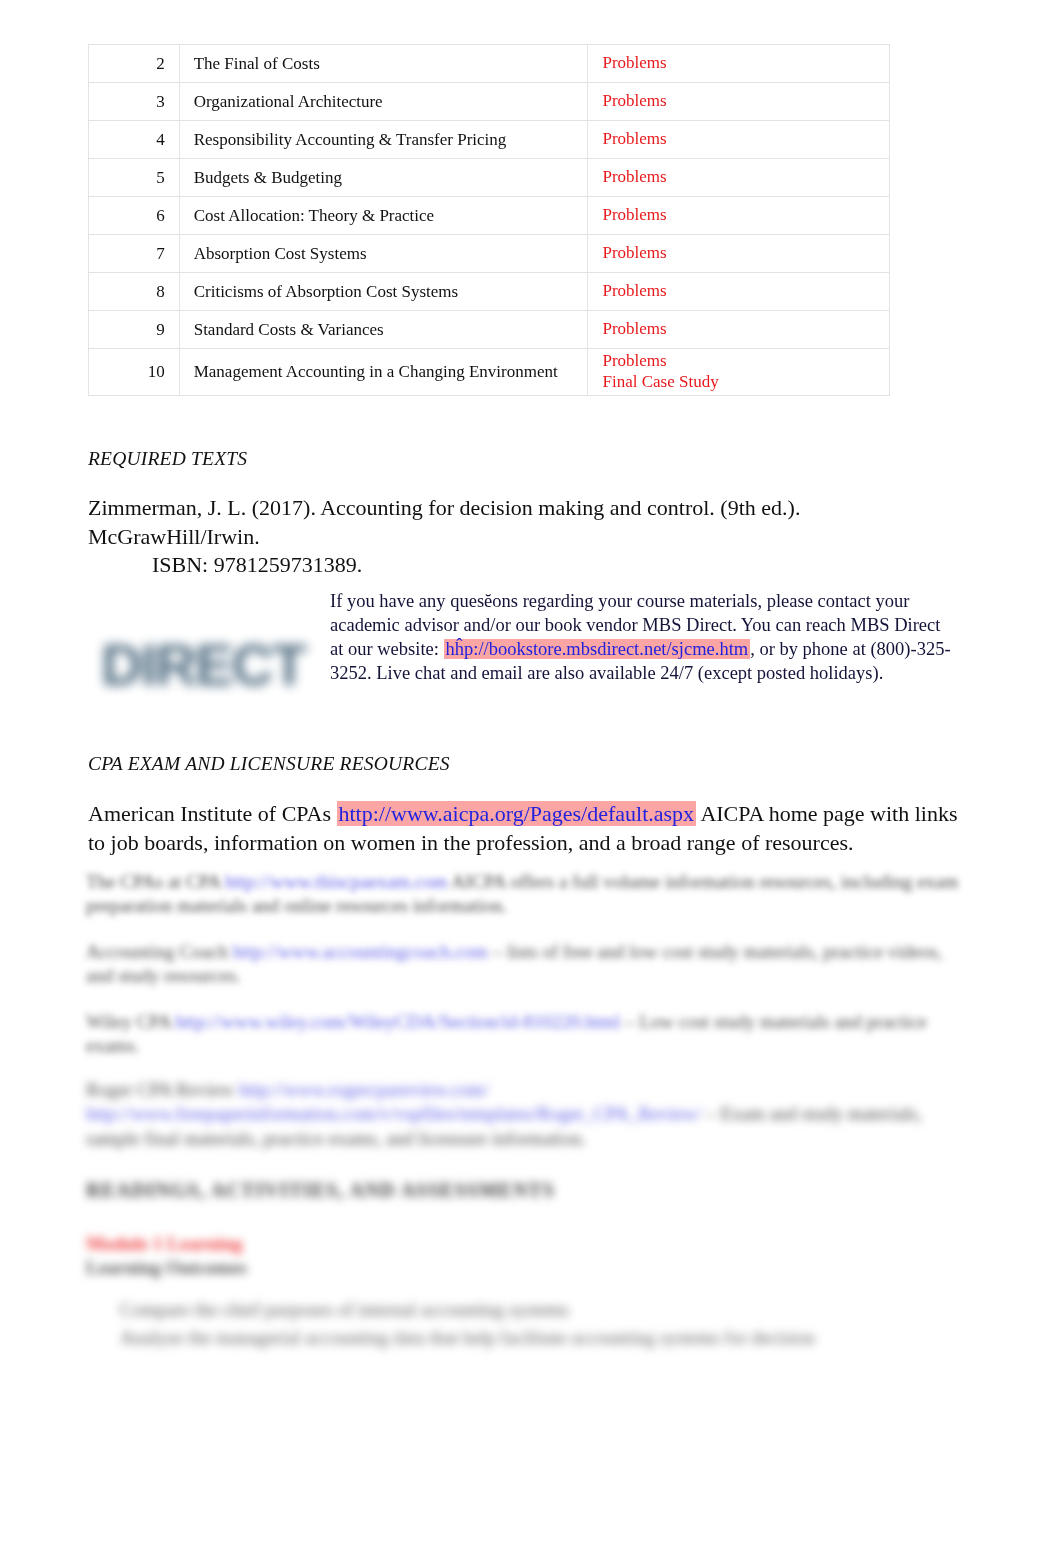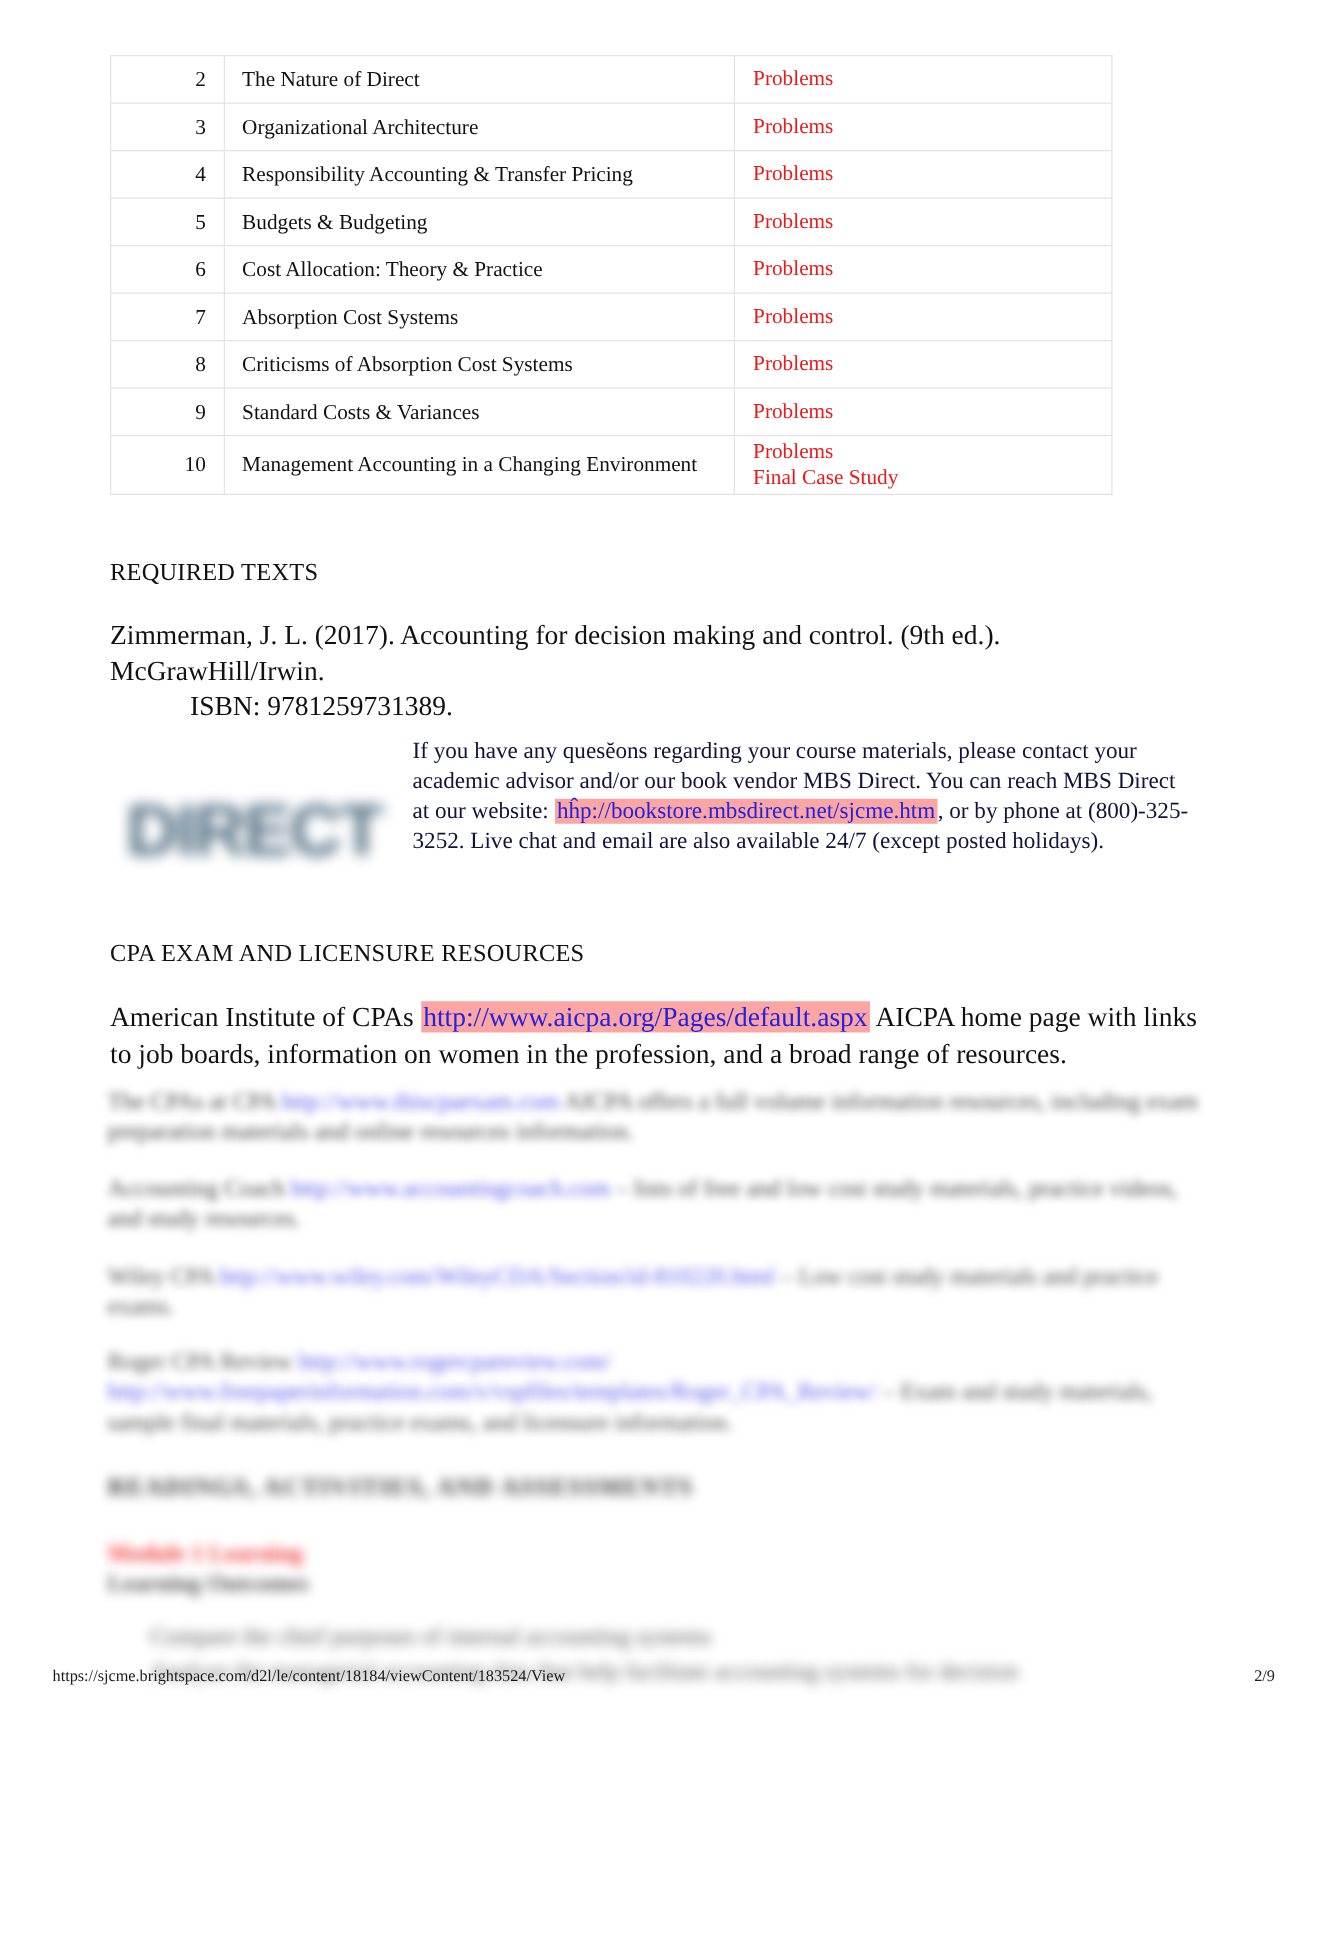--- a/index.html
+++ b/index.html
@@ -91,20 +91,21 @@
   .col-assign .line2 { display: block; font-family: Liberation Serif, serif; }
 
   
   .sec-heading {
     position: absolute;
     left: 88px;
     font-size: 19.5px;
     color: #111;
     letter-spacing: 0.2px;
     white-space: nowrap;
+    font-style: italic;
   }
   .body-text {
     position: absolute;
     left: 88px;
     font-size: 22px;
     line-height: 1.3;
     color: #111;
   }
   .indent-line {
     display: block;
@@ -225,21 +226,21 @@
 </head>
 <body>
 
 <div class="page">
 
 
   <table class="schedule-table">
     <tbody>
       <tr>
         <td class="col-num">2</td>
-        <td class="col-topic">The Nature of Direct</td>
+        <td class="col-topic">The Final of Costs</td>
         <td class="col-assign">Problems</td>
       </tr>
       <tr>
         <td class="col-num">3</td>
         <td class="col-topic">Organizational Architecture</td>
         <td class="col-assign">Problems</td>
       </tr>
       <tr>
         <td class="col-num">4</td>
         <td class="col-topic">Responsibility Accounting &amp; Transfer Pricing</td>
@@ -318,18 +319,14 @@
     <span>Roger CPA Review  </span><span class="lnk">http://www.rogercpareview.com/</span>
     <span class="lnk">http://www.freepaperinformation.com/v/vspfiles/templates/Roger_CPA_Review/</span><span> – Exam and study materials, sample final materials, practice exams, and licensure information.</span>
   </div>
 
   <div class="blur-block b5">READINGS, ACTIVITIES, AND ASSESSMENTS</div>
   <div class="blur-block b6">Module 1 Learning</div>
   <div class="blur-block b7">Learning Outcomes</div>
   <div class="blur-block b8">Compare the chief purposes of internal accounting systems</div>
   <div class="blur-block b9">Analyze the managerial accounting data that help facilitate accounting systems for decision</div>
 
-  <div class="doc-footer">
-    <span class="foot-url">https://sjcme.brightspace.com/d2l/le/content/18184/viewContent/183524/View</span>
-    <span class="foot-page">2/9</span>
-  </div>
 
 </div>
 
 </body></html>

